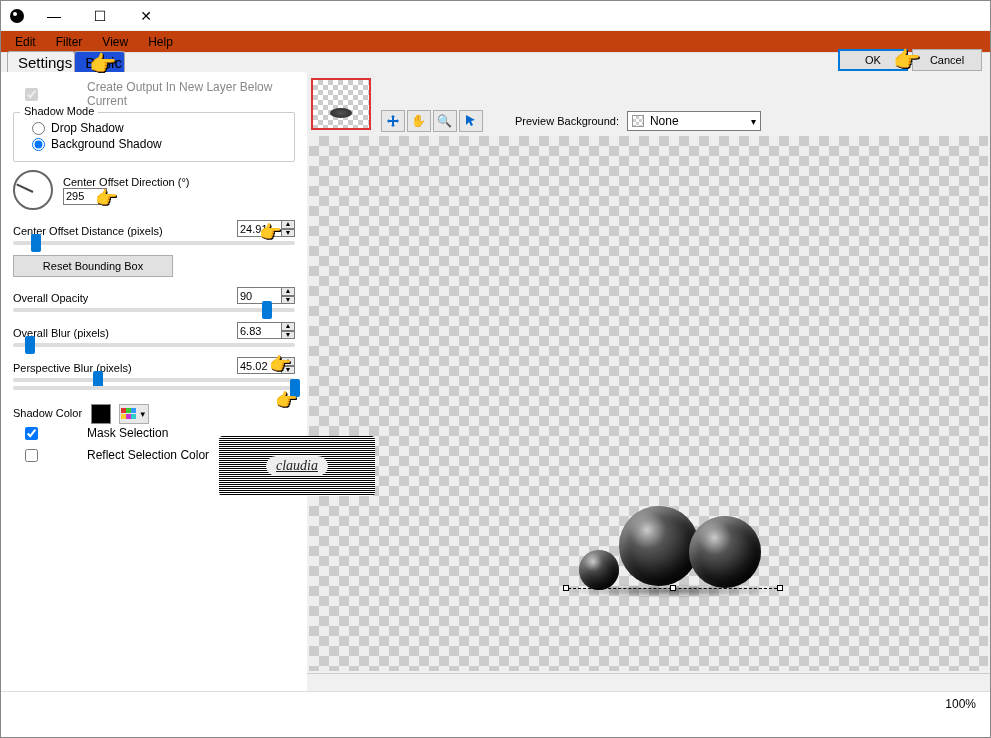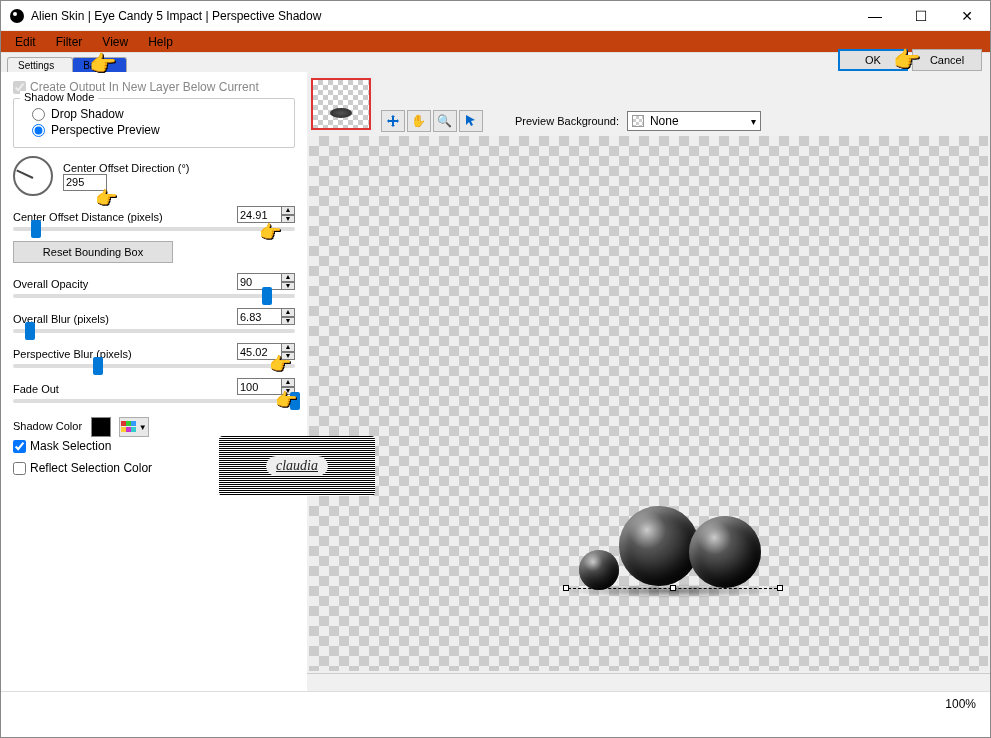--- a/index.html
+++ b/index.html
@@ -5,26 +5,26 @@
 * { box-sizing: border-box; margin: 0; padding: 0; font-family: "Segoe UI", Tahoma, sans-serif; font-size: 12px; }
 body { background: #fff; width: 991px; height: 738px; overflow: hidden; position: relative; border: 1px solid #888; }
 .titlebar { height: 30px; display: flex; align-items: center; padding: 0 0 0 8px; background: #fff; border-bottom: 1px solid #eee; }
 .titlebar .appicon { width: 16px; height: 16px; margin-right: 6px; }
 .titlebar .title { flex: 1; color: #000; font-size: 12px; }
 .winbtns { display: flex; height: 100%; }
 .winbtn { width: 46px; height: 100%; display: flex; align-items: center; justify-content: center; font-size: 14px; color: #000; }
 .menubar { height: 22px; display: flex; align-items: center; padding-left: 4px; background: #c2410c; border-bottom: 1px solid #e0e0e0; }
 .menubar span { padding: 2px 10px; color: #000; }
 .tabstrip { height: 19px; background: #f0f0f0; display: flex; align-items: flex-end; padding-left: 6px; position: relative; }
-.tab { padding: 2px 18px 1px 10px; border: 1px solid #aaa; border-bottom: none; background: #f0f0f0; margin-right: -1px; border-radius: 3px 3px 0 0; font-size: 10px; }
+.tab { padding: 2px 2px 1px 10px; border: 1px solid #aaa; border-bottom: none; background: #f0f0f0; margin-right: -1px; border-radius: 3px 3px 0 0; font-size: 15px; }
 .tab.active { background: #1d4ed8; position: relative; z-index: 2; }
 .mainrow { display: flex; height: 619px; }
 .leftpanel { width: 306px; padding: 6px 12px; background: #fff; }
 .rightpanel { flex: 1; display: flex; flex-direction: column; background: #f0f0f0; }
-.chk { display: flex; align-items: center; margin: 2px 0; }
+.chk { display: flex; align-items: center; margin: 2px 12px; gap: 45px; }
 .chk input { margin-right: 4px; width: 13px; height: 13px; }
 .fieldset { border: 1px solid #ccc; border-radius: 2px; padding: 6px 8px 8px 8px; margin-top: 4px; position: relative; }
 .fieldset .legend { position: absolute; top: -8px; left: 6px; background: #fff; padding: 0 4px; font-size: 11px; }
 .radio { display: flex; align-items: center; margin: 2px 0 2px 10px; font-size: 11px; }
 .radio input { margin-right: 6px; }
 .dial-row { display: flex; align-items: center; margin-top: 8px; }
 .dial { width: 40px; height: 40px; border: 2px solid #666; border-radius: 50%; position: relative; margin-right: 10px; }
 .dial::after { content: ""; position: absolute; width: 2px; height: 18px; background: #444; top: 2px; left: 50%; transform-origin: bottom center; transform: translateX(-50%) rotate(-65deg); }
 .numinput { width: 44px; height: 17px; border: 1px solid #7a7a7a; padding: 0 2px; font-size: 11px; }
 .paramrow { display: flex; align-items: flex-end; justify-content: space-between; margin-top: 10px; }
@@ -66,21 +66,20 @@
 .muted { color: #888; }
 </style>
 </head>
 <body>
 
 <div class="titlebar">
   <svg class="appicon" viewBox="0 0 16 16">
       <circle cx="8" cy="8" r="7" fill="#000"></circle>
       <circle cx="6" cy="6" r="2" fill="#fff"></circle>
     </svg>
-  <div class="title">Alien Skin | Eye Candy 5 Impact | Perspective Shadow</div>
   <div class="winbtns">
     <div class="winbtn">—</div>
     <div class="winbtn">☐</div>
     <div class="winbtn">✕</div>
   </div>
 </div>
 
 <div class="menubar">
   <span>Edit</span>
   <span>Filter</span>
@@ -108,21 +107,21 @@
     </label>
 
     <div class="fieldset">
       <div class="legend">Shadow Mode</div>
       <label class="radio">
           <input type="radio" name="sm" style="">
           <span>Drop Shadow</span>
         </label>
       <label class="radio">
           <input type="radio" name="sm" checked="" style="">
-          <span>Perspective Preview</span>
+          <span>Background Shadow</span>
         </label>
     </div>
 
     <div class="dial-row">
       <div class="dial"></div>
       <div>
         <div class="paramlabel">Center Offset Direction (°)</div>
         <input class="numinput" value="295" style="">
       </div>
     </div>
@@ -178,30 +177,20 @@
           <div class="spinbtns">
             <div>▲</div>
             <div>▼</div>
           </div>
         </div>
     </div>
     <div class="slider-track">
         <div class="slider-thumb" style="left:30%"></div>
       </div>
 
-    <div class="paramrow">
-      <span class="paramlabel">Fade Out</span>
-      <div class="spinbox">
-          <input value="100" style="">
-          <div class="spinbtns">
-            <div>▲</div>
-            <div>▼</div>
-          </div>
-        </div>
-    </div>
     <div class="slider-track">
         <div class="slider-thumb" style="left:100%"></div>
       </div>
 
     <div style="margin-top:14px">
       <span class="paramlabel">Shadow Color</span>
       <span class="colorwell" style="margin-left:6px"></span>
       <span class="palettebtn">
         <svg width="16" height="12" viewBox="0 0 16 12">
             <rect x="0" y="0" width="5" height="5" fill="#d33"></rect>

